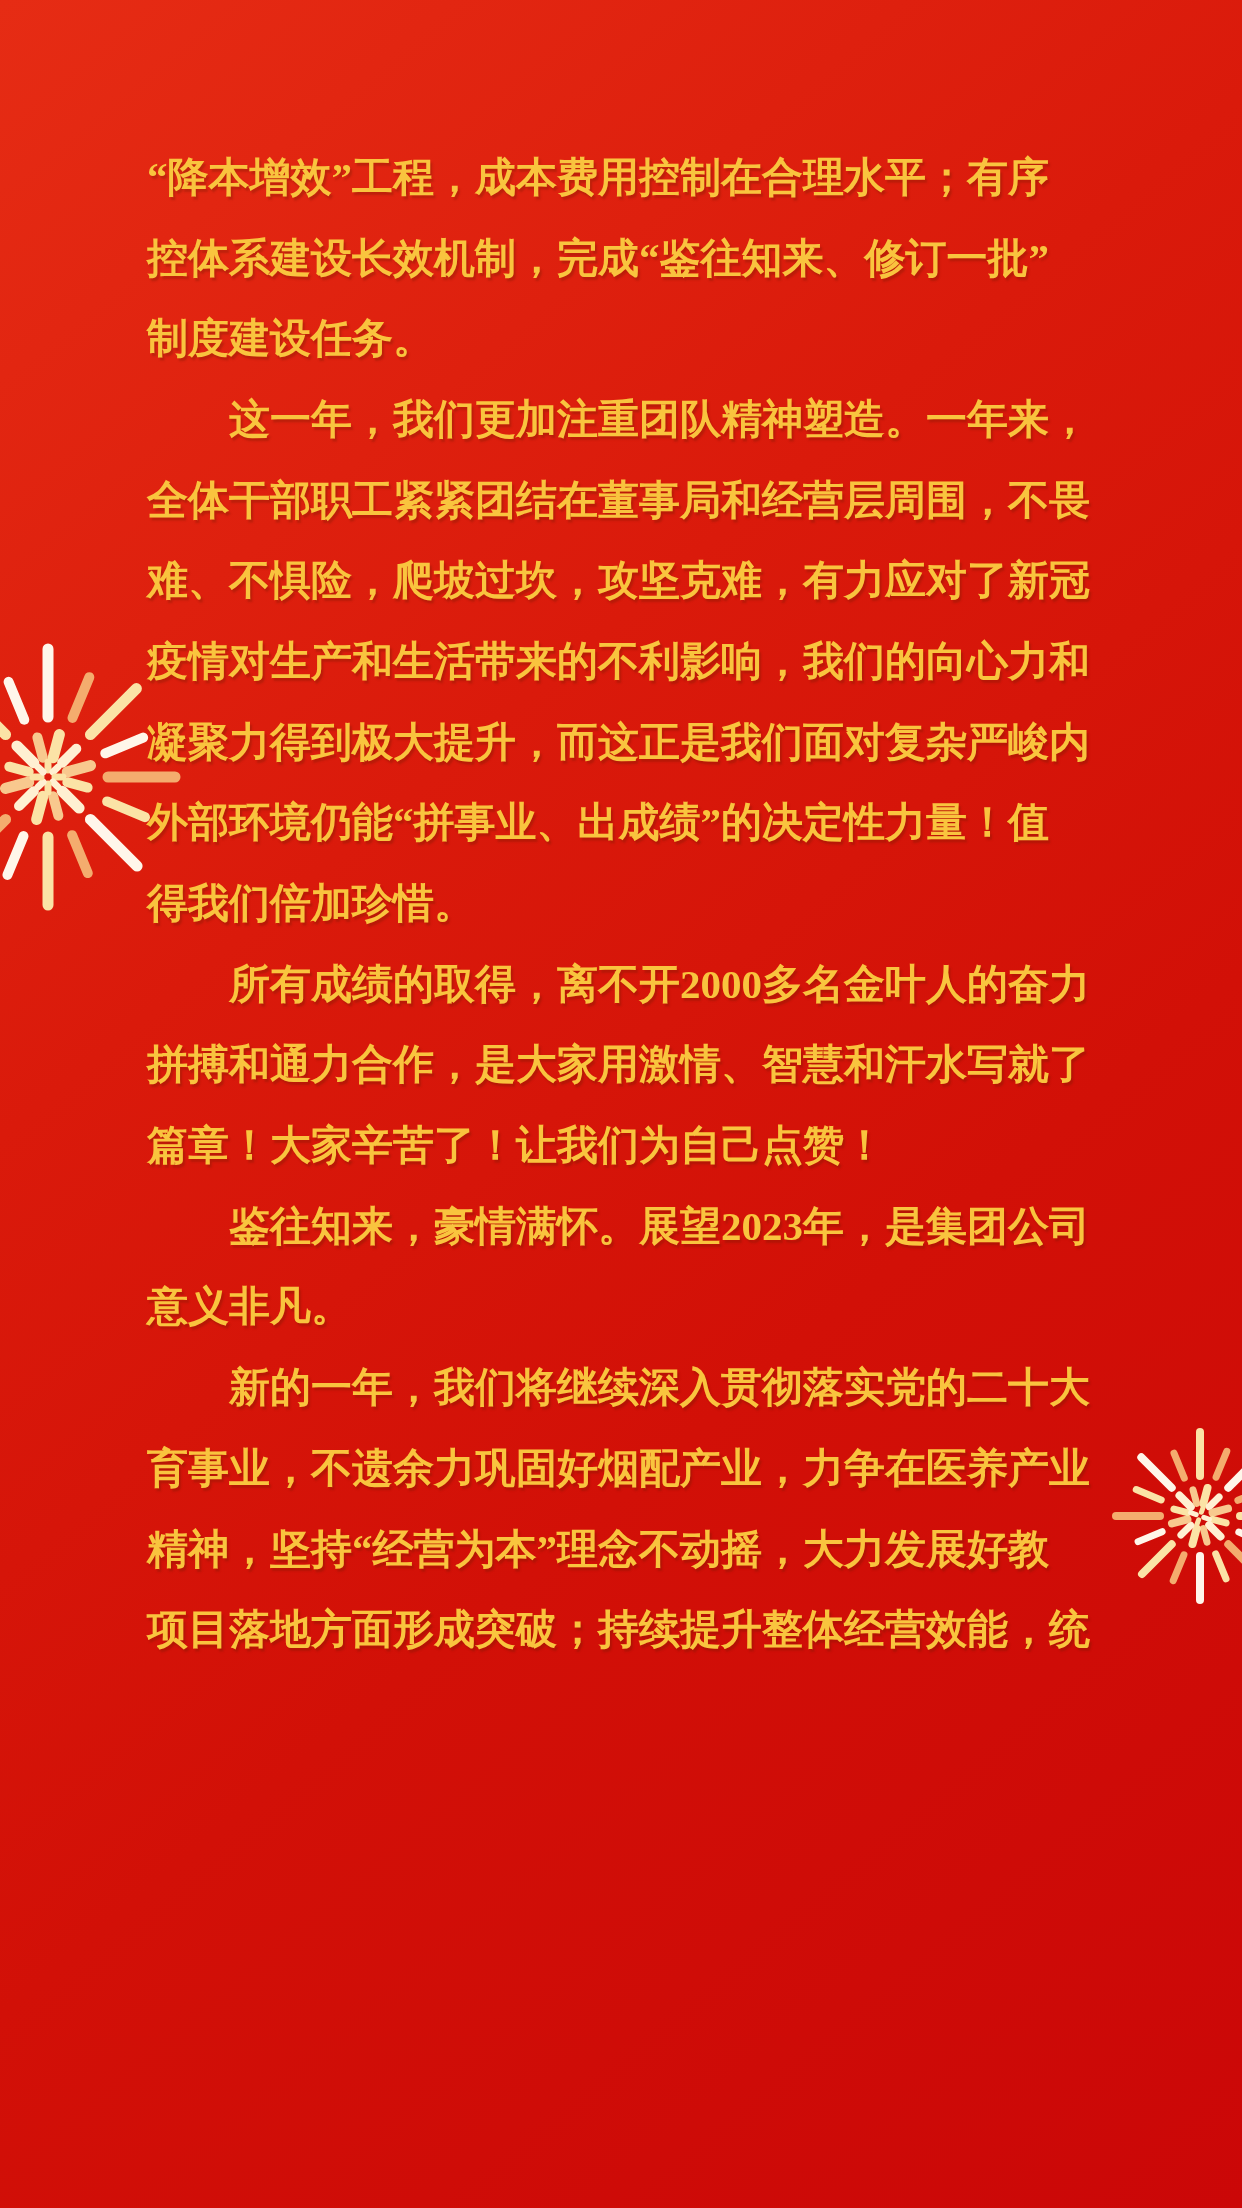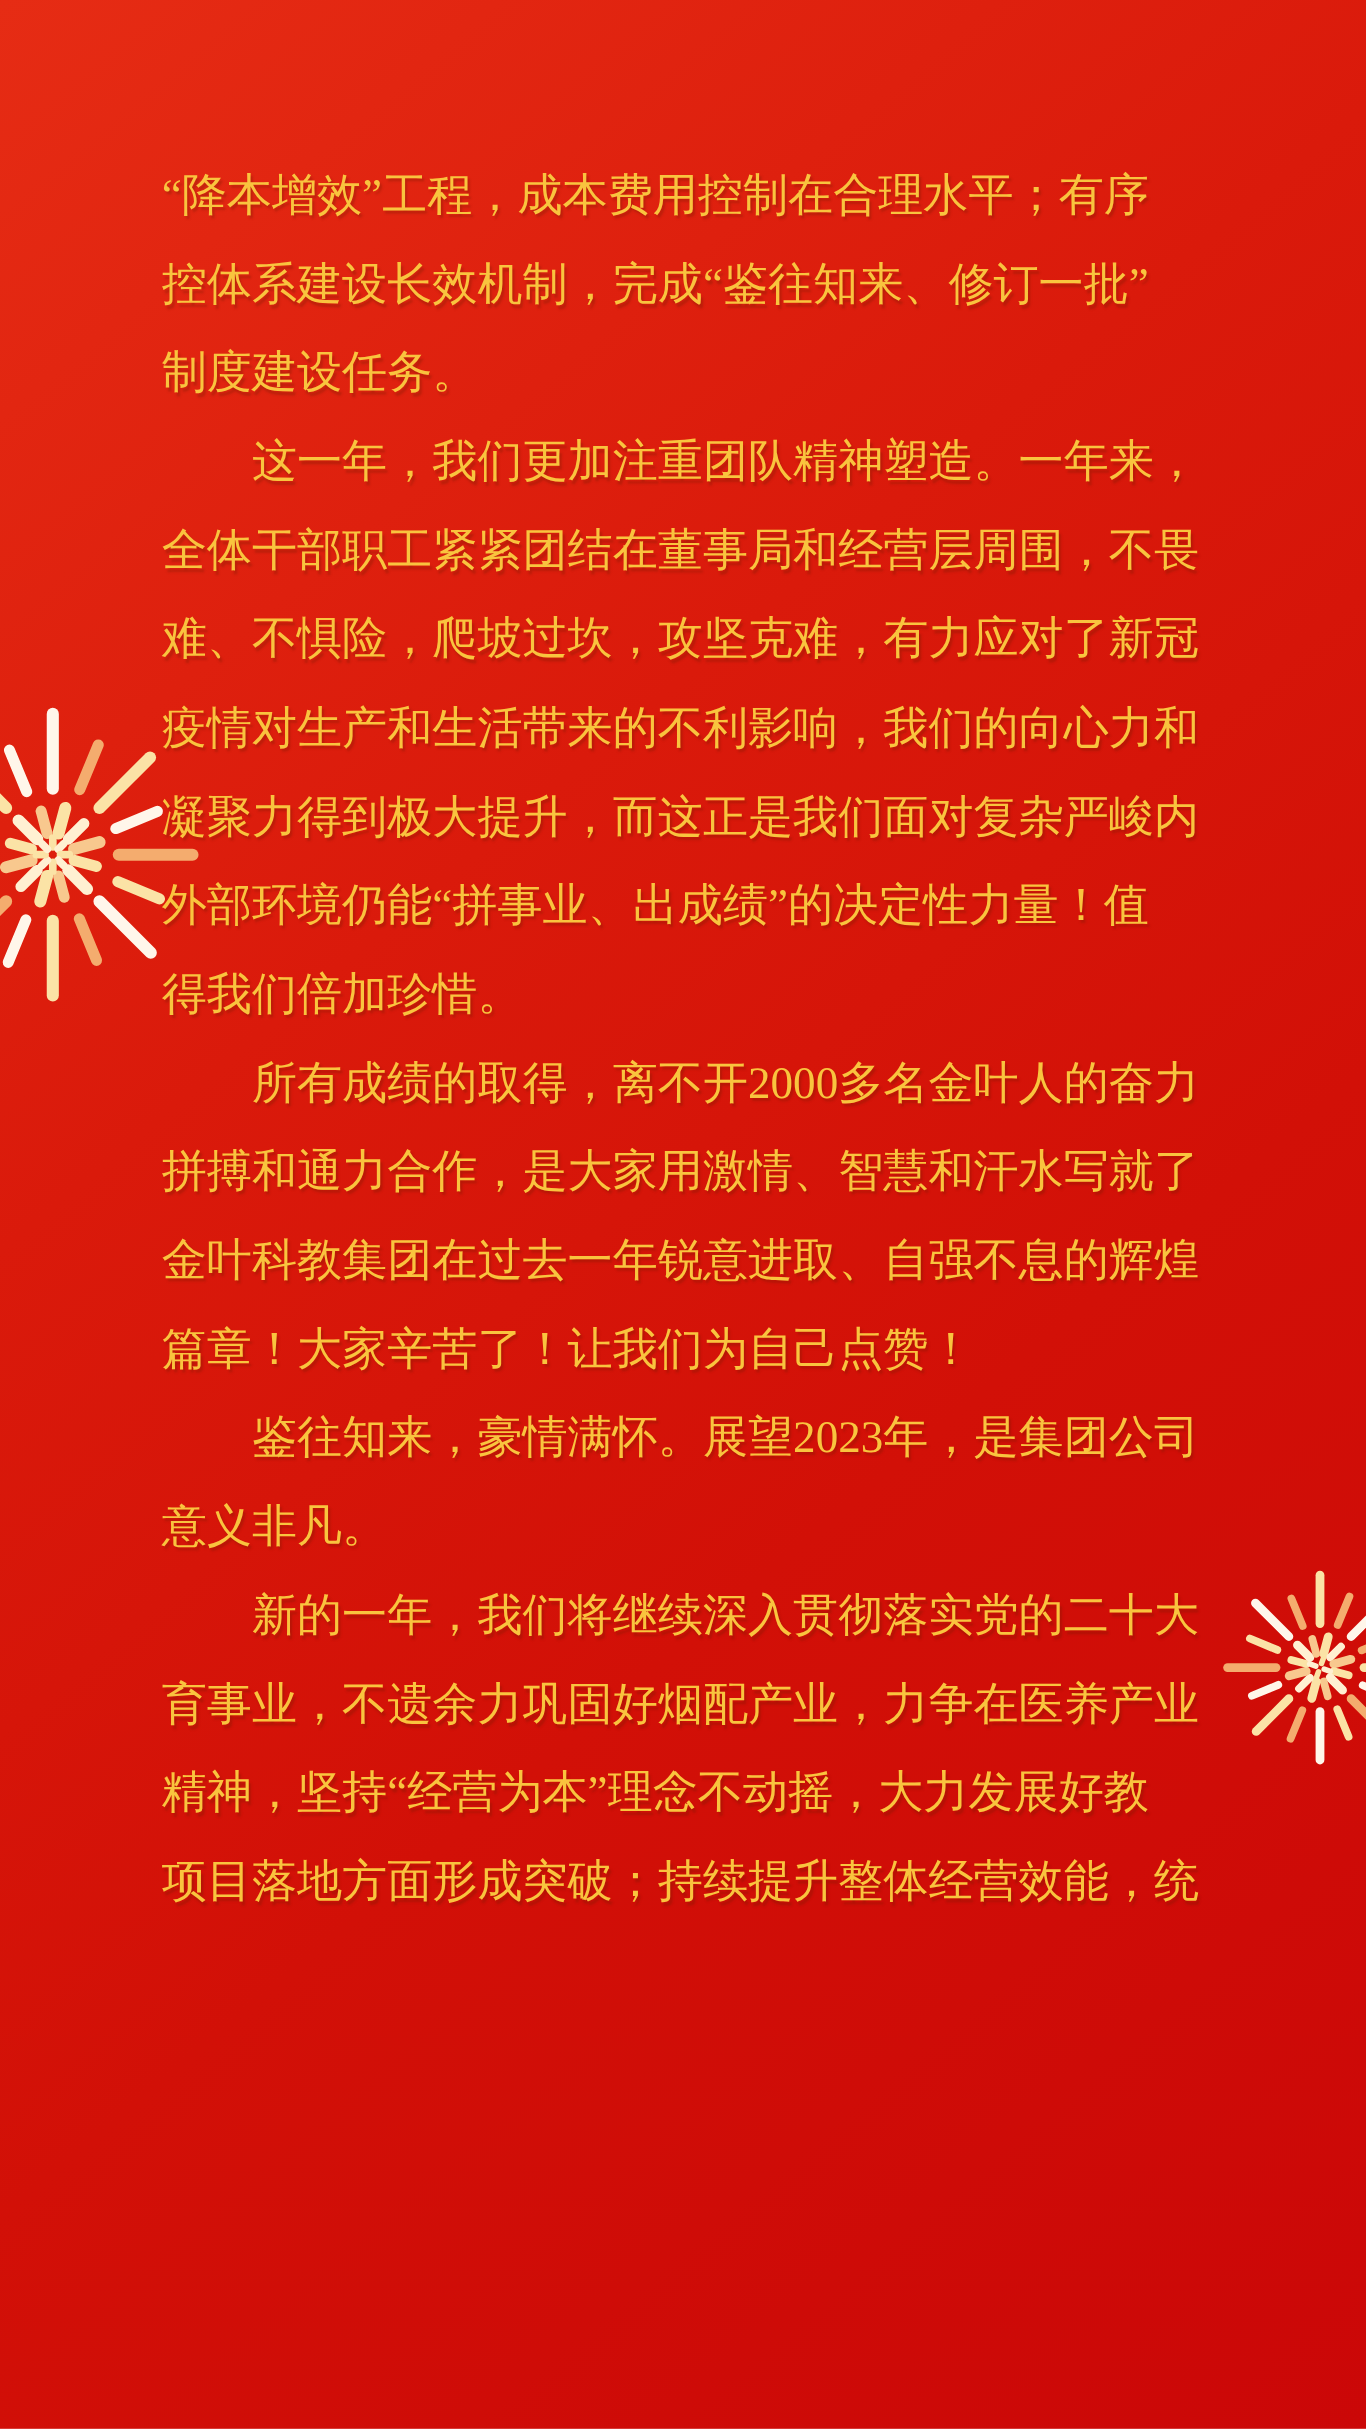--- a/index.html
+++ b/index.html
@@ -11,21 +11,21 @@
     background: linear-gradient(140deg, #e62c14 0%, #da1a0b 35%, #d21007 62%, #cb0707 100%);
     font-family: "Liberation Serif", "DejaVu Serif", serif;
   }
   .letter {
     position: absolute;
     left: 147px;
     top: 137px;
     width: 960px;
     color: #f9c43e;
     font-size: 41px;
-    font-weight: 400;
+    font-weight: 700;
     text-shadow: 2px 3px 2px rgba(110, 25, 0, 0.30);
   }
   .line {
     height: 80.7px;
     display: flex;
     align-items: center;
     white-space: pre;
     letter-spacing: 0;
   }
   .line.indent { padding-left: 82px; }
@@ -126,21 +126,20 @@
   <div class="line">制度建设任务。</div>
   <div class="line indent">这一年，我们更加注重团队精神塑造。一年来，</div>
   <div class="line">全体干部职工紧紧团结在董事局和经营层周围，不畏</div>
   <div class="line">难、不惧险，爬坡过坎，攻坚克难，有力应对了新冠</div>
   <div class="line">疫情对生产和生活带来的不利影响，我们的向心力和</div>
   <div class="line">凝聚力得到极大提升，而这正是我们面对复杂严峻内</div>
   <div class="line">外部环境仍能“拼事业、出成绩”的决定性力量！值</div>
   <div class="line">得我们倍加珍惜。</div>
   <div class="line indent">所有成绩的取得，离不开2000多名金叶人的奋力</div>
   <div class="line">拼搏和通力合作，是大家用激情、智慧和汗水写就了</div>
-  <div class="line">金叶科教集团在过去一年锐意进取、自强不息的辉煌</div>
   <div class="line">篇章！大家辛苦了！让我们为自己点赞！</div>
   <div class="line indent">鉴往知来，豪情满怀。展望2023年，是集团公司</div>
   <div class="line">意义非凡。</div>
   <div class="line indent">新的一年，我们将继续深入贯彻落实党的二十大</div>
   <div class="line">育事业，不遗余力巩固好烟配产业，力争在医养产业</div>
   <div class="line">精神，坚持“经营为本”理念不动摇，大力发展好教</div>
   <div class="line">项目落地方面形成突破；持续提升整体经营效能，统</div>
 </div>
 
 </body></html>

